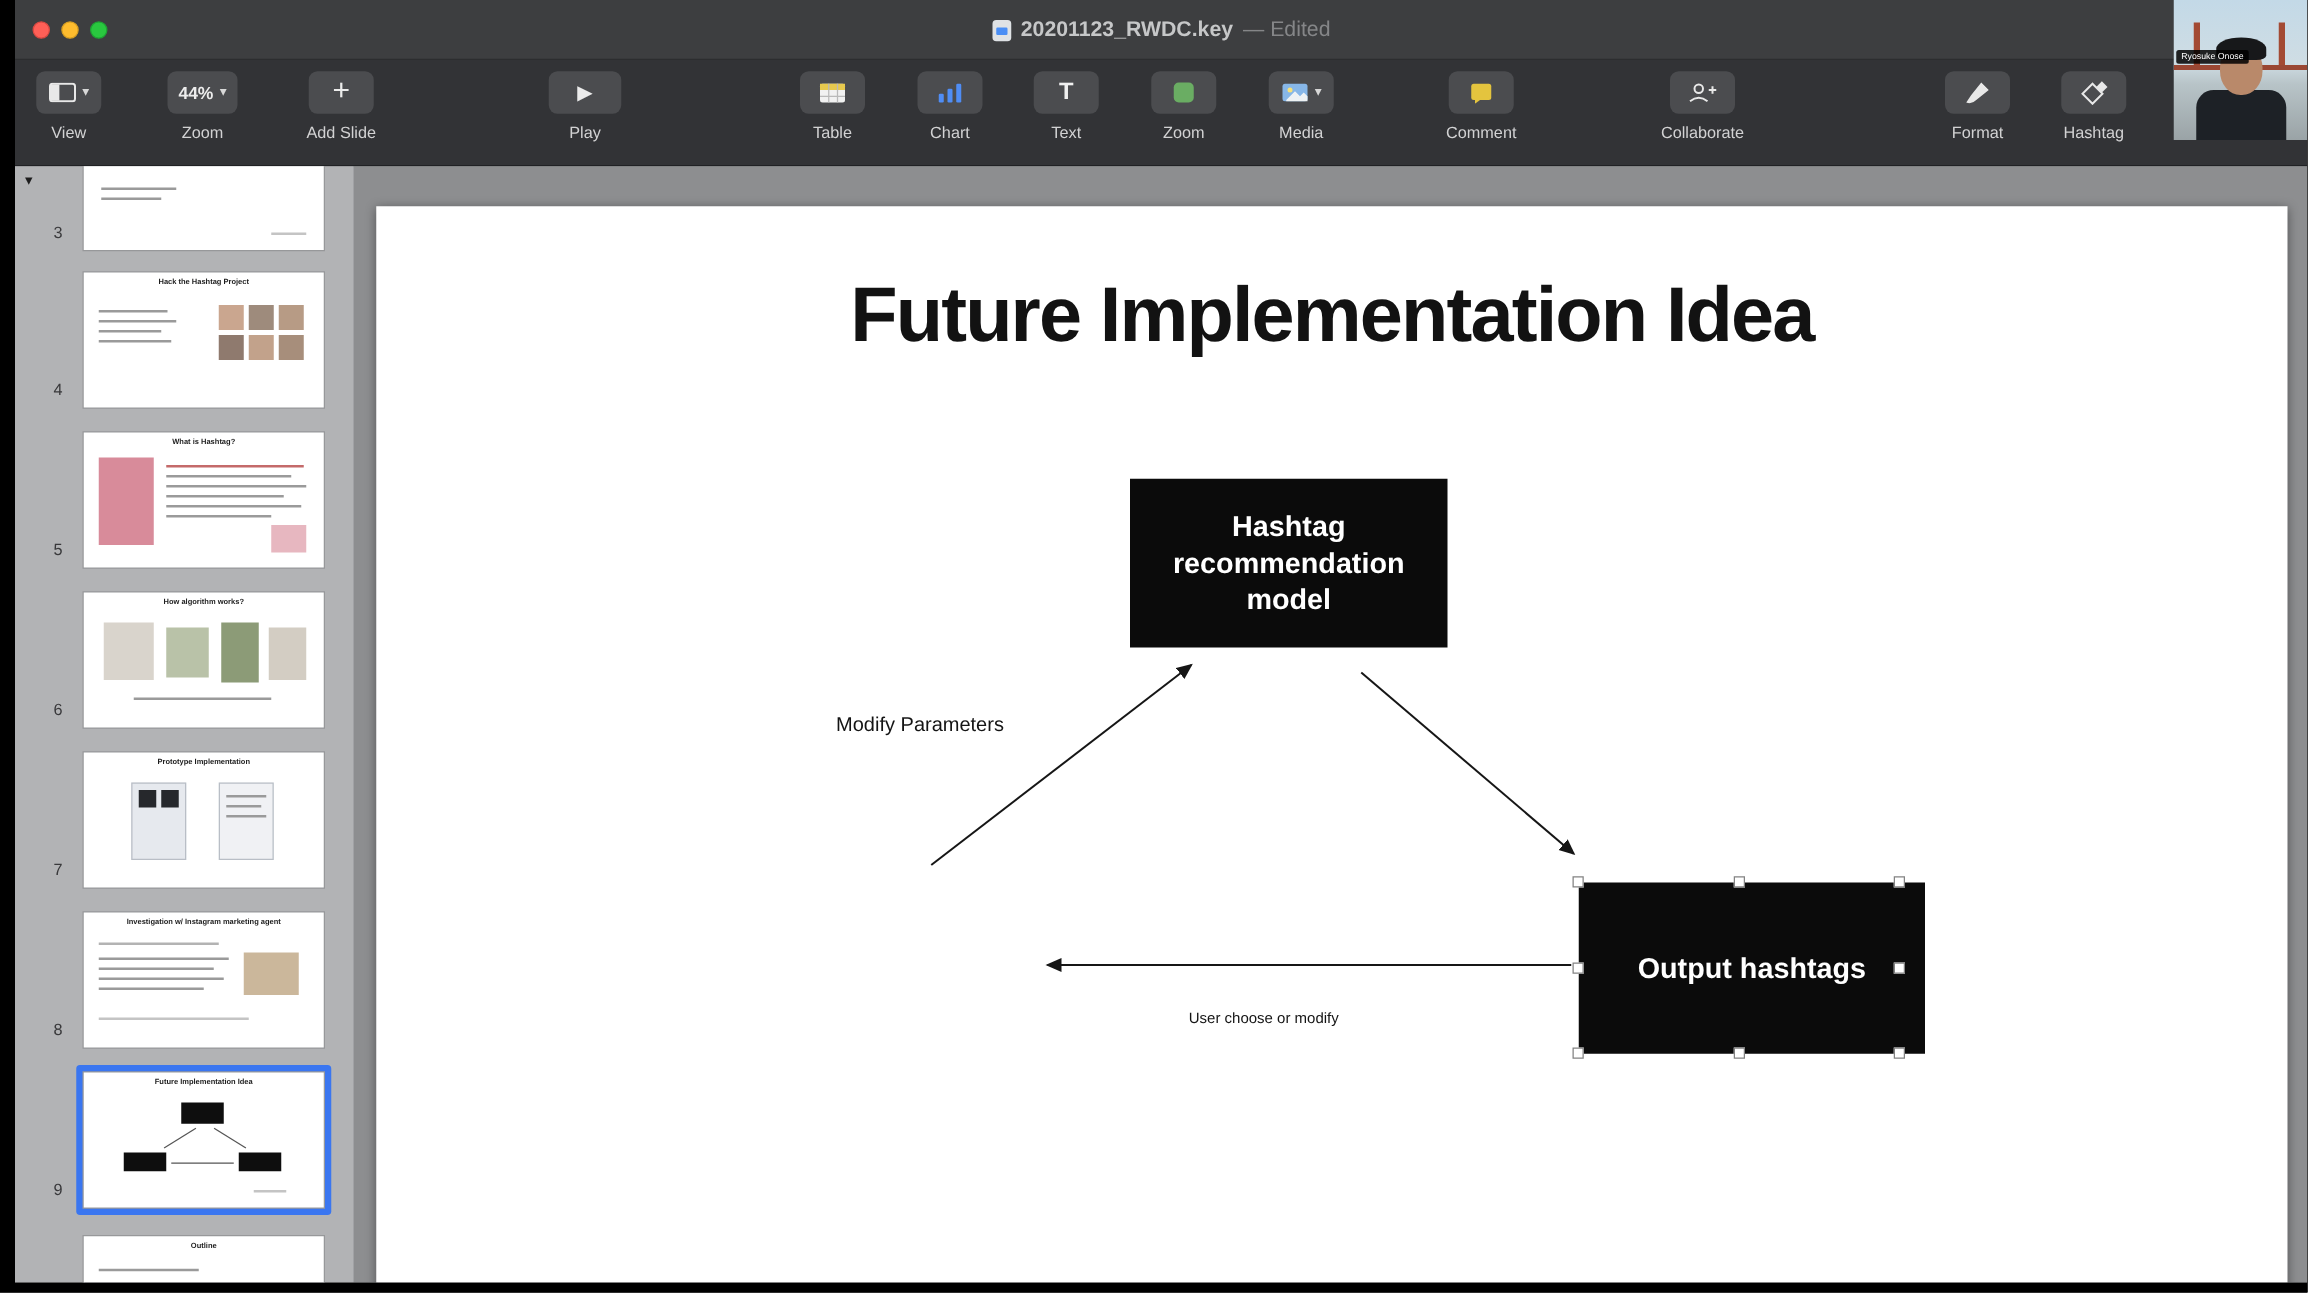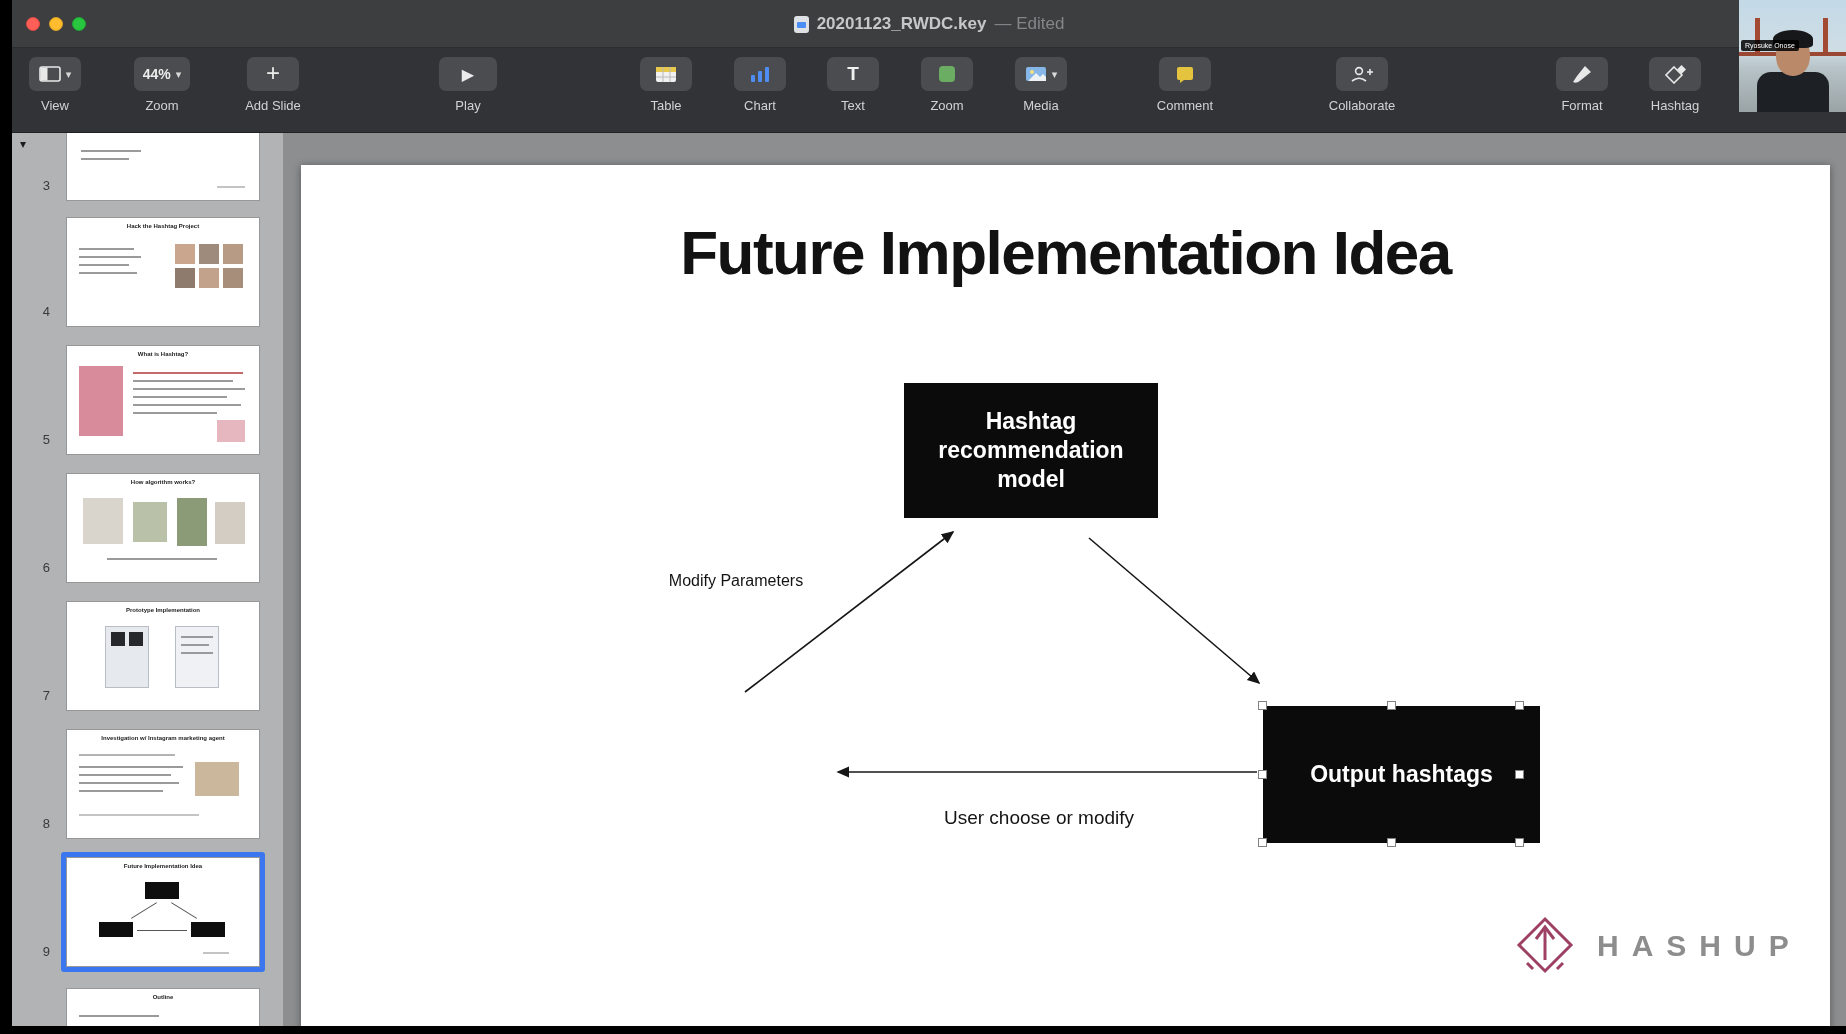--- a/index.html
+++ b/index.html
@@ -50,21 +50,21 @@
   
   .canvas { position:absolute; left:271px; top:133px; right:0; bottom:0; background:#8d8e90; overflow:hidden; }
   .slide { position:absolute; left:18px; top:32px; width:1529px; height:900px; background:#ffffff; box-shadow:0 1px 8px rgba(0,0,0,.4); }
   .slide-title { position:absolute; top:52px; left:0; right:0; text-align:center; font-size:62px; font-weight:800; letter-spacing:-1.5px; color:#121212; }
   .nbox { position:absolute; background:#0b0b0b; color:#ffffff; display:flex; align-items:center; justify-content:center; text-align:center; font-weight:700; font-size:23px; line-height:1.27; padding:0 16px; }
   .box-model  { left:603px; top:218px; width:254px; height:135px; }
   .box-actual { left:270px; top:542px; width:255px; height:132px; }
   .box-output { left:962px; top:541px; width:277px; height:137px; }
   .dlabel { position:absolute; text-align:center; color:#141414; }
   .lbl-modify { left:355px; top:404px; width:160px; font-size:16px; line-height:1.45; }
-  .lbl-choose { left:608px; top:642px; width:260px; font-size:19px; }
+  .lbl-choose { left:580px; top:642px; width:260px; font-size:12px; }
   .connectors { position:absolute; left:0; top:0; }
   .hnd { position:absolute; width:9px; height:9px; background:#fff; border:1px solid #828282; }
 
   
   .logo { position:absolute; left:1212px; top:748px; display:flex; align-items:center; gap:20px; }
   .logo-text { font-size:30px; font-weight:700; letter-spacing:13px; color:#8d8d8d; }
 
   
   .webcam { position:absolute; left:1739px; top:0; width:107px; height:112px; overflow:hidden;
             background:linear-gradient(180deg,#c3d9e7 0%,#cfdde4 45%,#b8c4c8 60%,#9aa3a6 100%); }
@@ -349,30 +349,20 @@
       <div class="hnd" style="left:1214px; top:536px;"></div>
       <div class="hnd" style="left:957px; top:605px;"></div>
       <div class="hnd" style="left:1214px; top:605px;"></div>
       <div class="hnd" style="left:957px; top:673px;"></div>
       <div class="hnd" style="left:1086px; top:673px;"></div>
       <div class="hnd" style="left:1214px; top:673px;"></div>
 
       <div class="dlabel lbl-modify">Modify Parameters</div>
       <div class="dlabel lbl-choose">User choose or modify</div>
 
-      <div class="logo">
-        <svg width="64" height="66">
-          <path d="M32 6 L58 32 L32 58 L6 32 Z" fill="none" stroke="#9d4064" stroke-width="3"></path>
-          <line x1="32" y1="47" x2="32" y2="17" stroke="#9d4064" stroke-width="3"></line>
-          <path d="M23 26 L32 14 L41 26" fill="none" stroke="#9d4064" stroke-width="3"></path>
-          <line x1="14" y1="50" x2="20" y2="56" stroke="#9d4064" stroke-width="3"></line>
-          <line x1="50" y1="50" x2="44" y2="56" stroke="#9d4064" stroke-width="3"></line>
-        </svg>
-        <span class="logo-text">HASHUP</span>
-      </div>
 
     </div>
   </div>
 
 </div>
 
 <div class="webcam">
   <div class="bridge-tower" style="left:16px;"></div>
   <div class="bridge-tower" style="left:84px;"></div>
   <div class="bridge-deck"></div>

